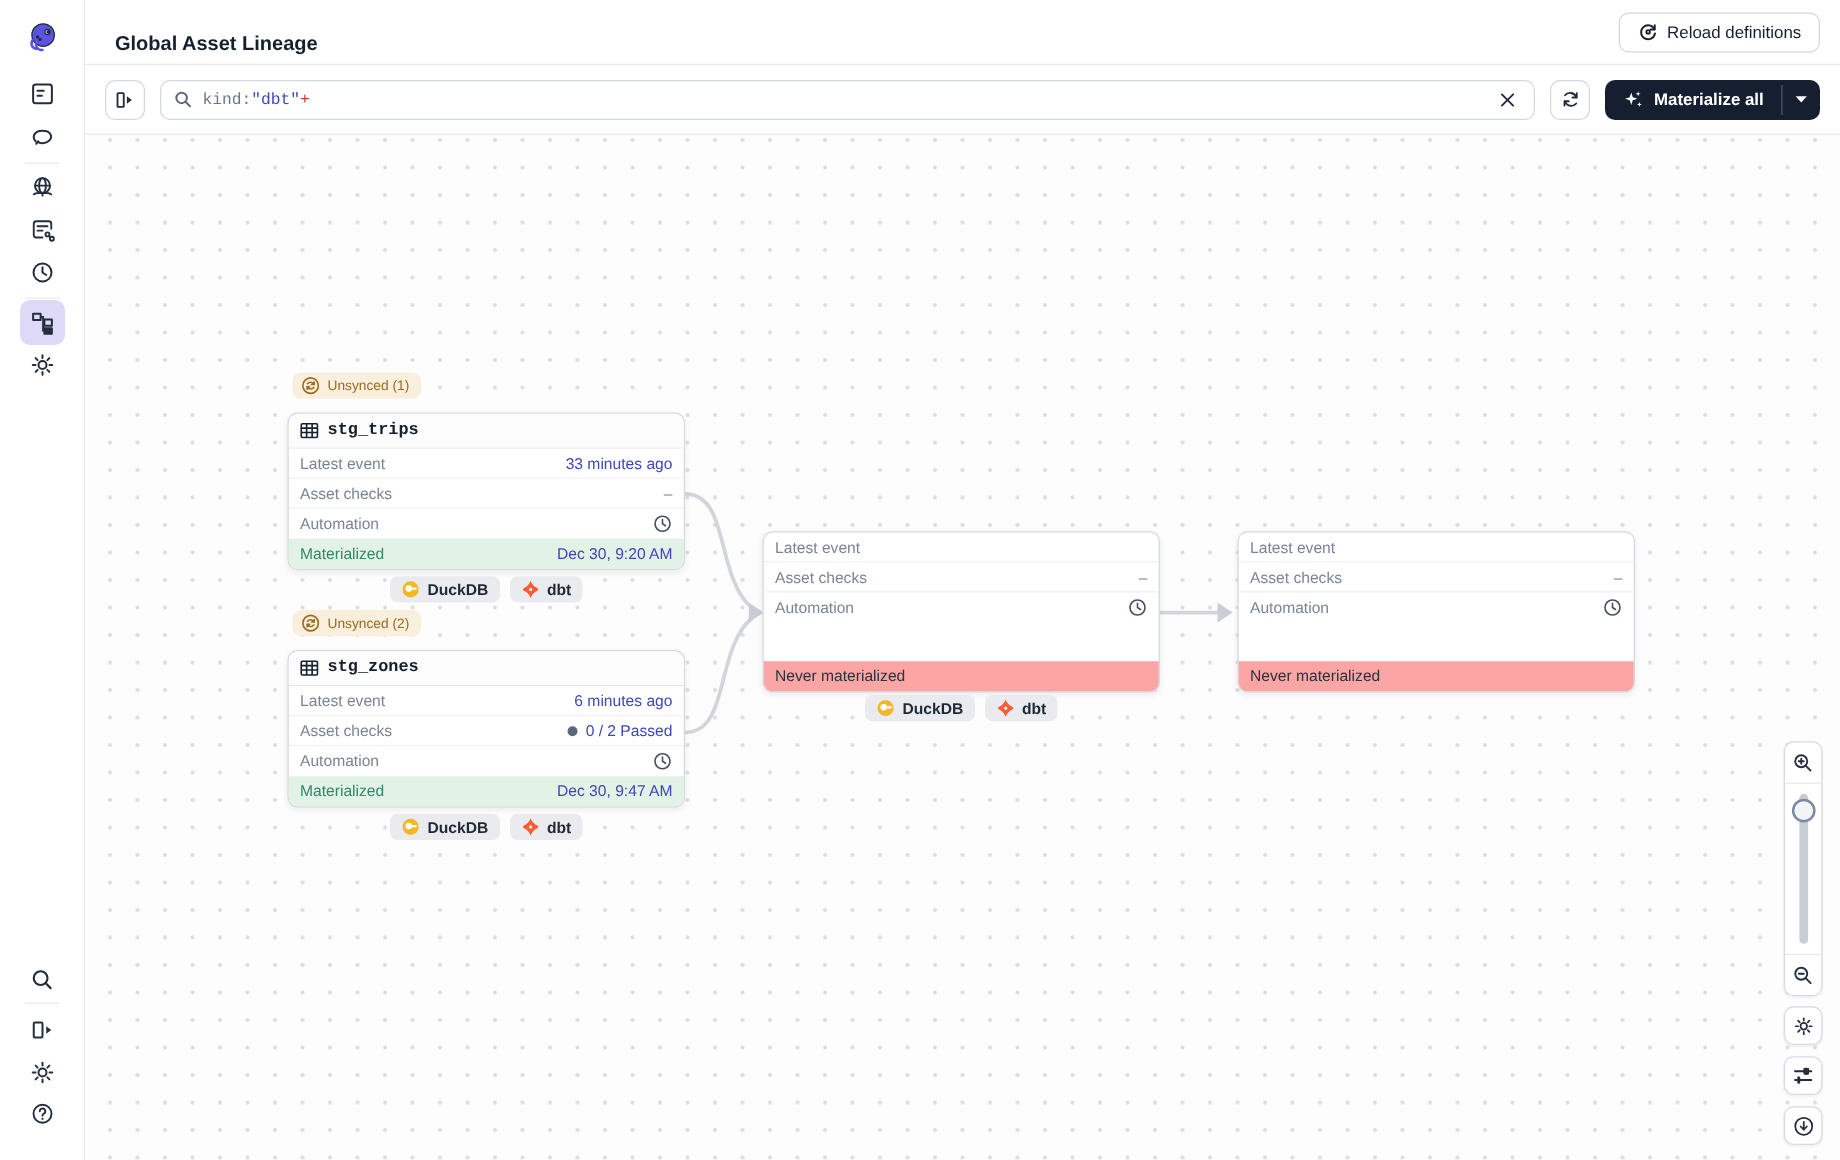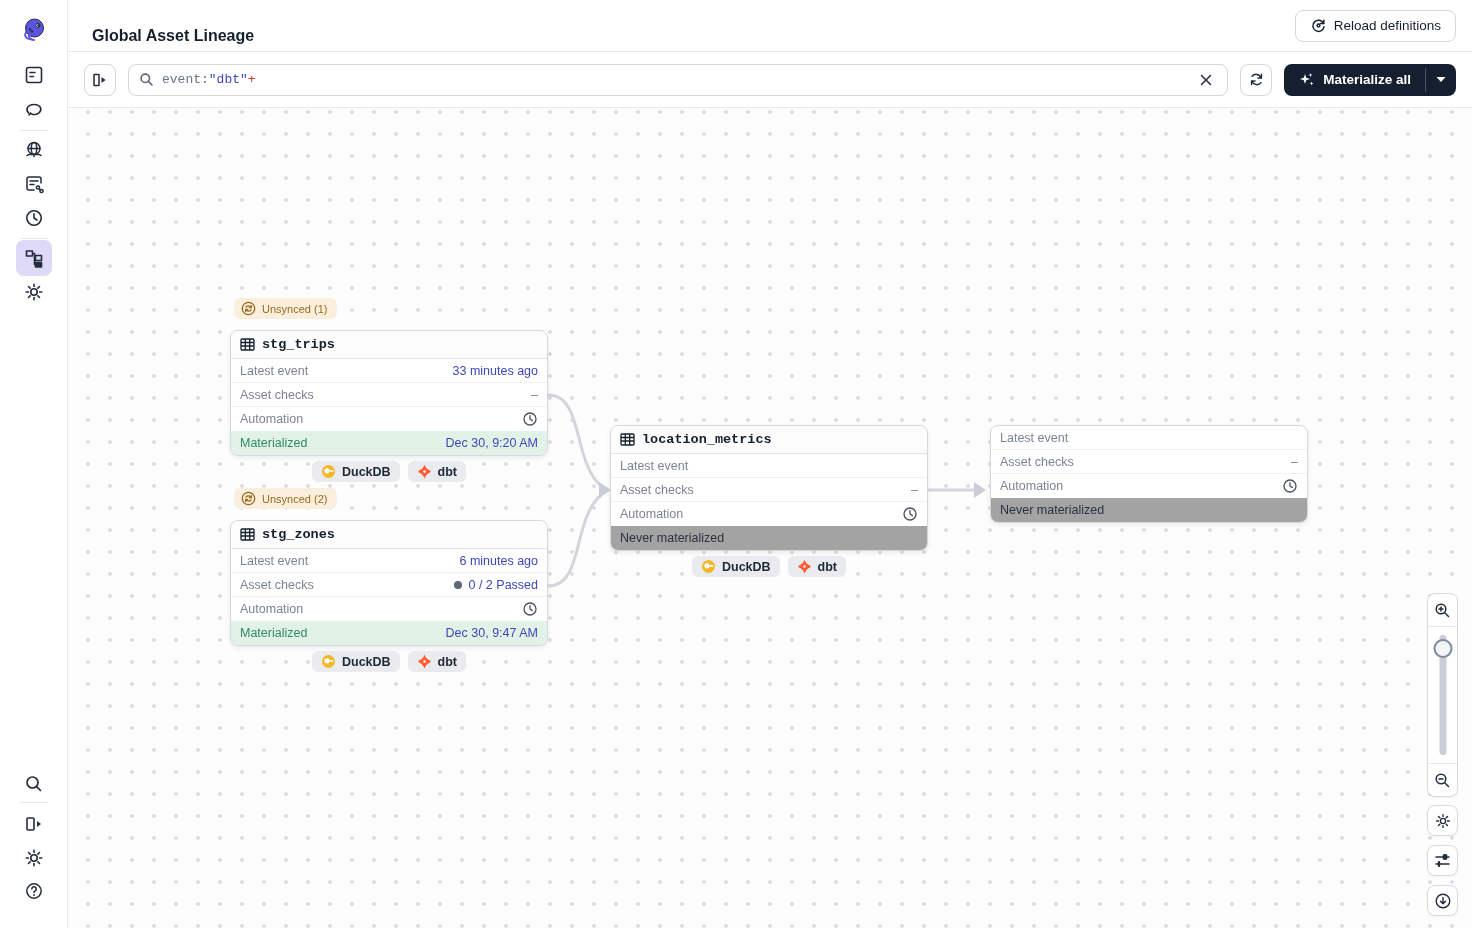--- a/index.html
+++ b/index.html
@@ -64,21 +64,21 @@
     padding:0 9px; height:24px; border-bottom:1px solid #eef0f3; }
   .row-label { color:#7b8494; }
   .value-link { color:#3f47b8; }
   .value-muted { color:#7b8494; }
   .checks-val { display:flex; align-items:center; gap:7px; }
   .check-dot { width:8px; height:8px; border-radius:50%; background:#5d6878; }
   .node-footer { display:flex; align-items:center; justify-content:space-between;
     padding:0 9px; height:24px; border-radius:0 0 7px 7px; }
   .footer-materialized { background:#e2f2e7; }
   .footer-materialized .f-label { color:#2e8b63; }
-  .footer-never { background:#a3a3a3; }
+  .footer-never { background:#fca5a5;margin-top:31px; }
   .footer-never .f-label { color:#29323f; }
 
   .unsynced-badge { position:absolute; display:inline-flex; align-items:center; gap:6px;
     background:#faeedc; color:#9a6b1f; border-radius:7px; padding:3px 10px 3px 7px;
     font-size:11px; font-weight:500; cursor:pointer; }
 
   .tag-row { position:absolute; width:318px; display:flex; justify-content:center; gap:8px; }
   .tag-pill { display:inline-flex; align-items:center; gap:6px; background:#e9ebee;
     border-radius:6px; padding:3px 9px; font-size:12.5px; font-weight:700; color:#1f2837; cursor:pointer; }
 
@@ -216,21 +216,21 @@
       </svg>
     </div>
     <div class="searchbox">
       <span style="display:flex">
         <svg width="15" height="15" viewBox="0 0 15 15" fill="none" stroke="#5d6878" stroke-width="1.6" stroke-linecap="round">
           <circle cx="6.3" cy="6.3" r="4.2"></circle>
             <path d="M9.6 9.6 L13 13"></path>
         </svg>
       </span>
       <span>
-        <span class="q-prefix">event:</span><span class="q-value">"dbt"</span><span class="q-suffix">+</span>
+        <span class="q-prefix">kind:</span><span class="q-value">"dbt"</span><span class="q-suffix">+</span>
       </span>
       <span class="spacer"></span>
       <span class="clear-x">
         <svg width="14" height="14" viewBox="0 0 14 14" stroke="#232d3e" stroke-width="1.5" stroke-linecap="round">
           <path d="M2.5 2.5 L11.5 11.5 M11.5 2.5 L2.5 11.5"></path>
         </svg>
       </span>
     </div>
     <div class="sq-btn">
       <svg width="17" height="17" viewBox="0 0 17 17" fill="none" stroke="#232d3e" stroke-width="1.5" stroke-linecap="round" stroke-linejoin="round">
@@ -379,27 +379,20 @@
       <span class="tag-pill">
         <svg width="15" height="15" viewBox="0 0 24 24">
           <path d="M12 1 C13.5 5 16 8.5 21 10.5 C22 11 22 13 21 13.5 C16 15.5 13.5 19 12 23 C10.5 19 8 15.5 3 13.5 C2 13 2 11 3 10.5 C8 8.5 10.5 5 12 1 Z" fill="#ff5c35"></path>
           <circle cx="12" cy="12" r="2" fill="#fff"></circle>
         </svg>
         <span>dbt</span>
       </span>
     </div>
 
     <div class="asset-node" style="left:542px; top:317px">
-      <div class="node-header">
-        <svg width="15" height="13" viewBox="0 0 15 13" fill="none" stroke="#15202f" stroke-width="1.3">
-          <rect x="1" y="1" width="13" height="11" rx="1"></rect>
-            <path d="M1 4.5 h13 M1 8 h13 M5.3 1 v11 M9.7 1 v11"></path>
-        </svg>
-        <span>location_metrics</span>
-      </div>
       <div class="node-row">
         <span class="row-label">Latest event</span>
         <span class="value-link"></span>
       </div>
       <div class="node-row">
         <span class="row-label">Asset checks</span>
         <span class="value-muted">–</span>
       </div>
       <div class="node-row" style="border-bottom:none">
         <span class="row-label">Automation</span>

